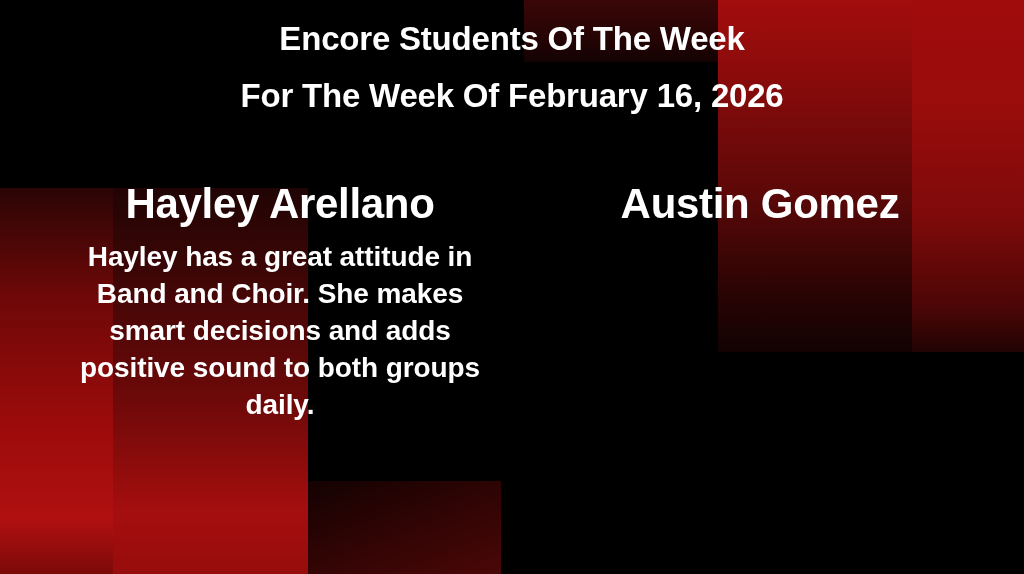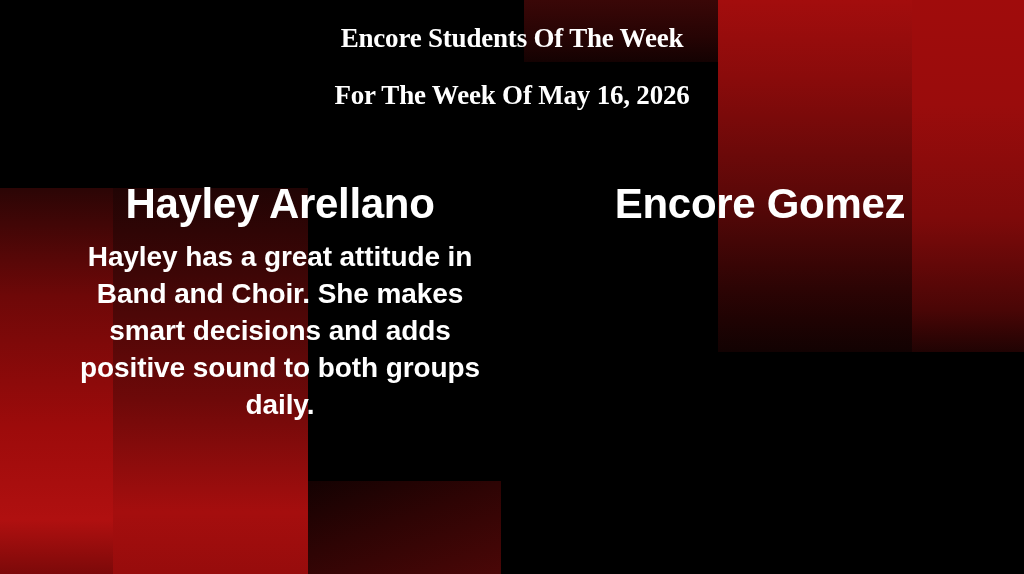--- a/index.html
+++ b/index.html
@@ -68,26 +68,25 @@
 
   #title-block {
     position: absolute;
     left: 0;
     top: 10px;
     width: 1024px;
     text-align: center;
     color: #ffffff;
   }
   .title-line {
-    font-size: 27px;
+    font-size: 33px;
     font-weight: 700;
     line-height: 57px;
     letter-spacing: -0.2px;
     white-space: nowrap;
-    font-family: Liberation Serif, serif;
   }
 
   #students {
     position: absolute;
     left: 0;
     top: 176px;
     width: 1024px;
     display: flex;
     flex-direction: row;
     align-items: flex-start;
@@ -128,30 +127,30 @@
     <div class="bg-block blk-mid-bottom"></div>
     <div class="bg-block blk-top-strip"></div>
     <div class="bg-block blk-mid-tall"></div>
     <div class="bg-block blk-right"></div>
   </div>
 
   <div id="content">
 
     <div id="title-block">
       <div class="title-line">Encore Students Of The Week</div>
-      <div class="title-line">For The Week Of May 16, 2026</div>
+      <div class="title-line">For The Week Of February 16, 2026</div>
     </div>
 
     <div id="students">
 
       <div class="student-card">
         <div class="student-name">Hayley Arellano</div>
         <div class="student-desc">Hayley has a great attitude in Band and Choir. She makes smart decisions and adds positive sound to both groups daily.</div>
       </div>
 
       <div class="student-card">
-        <div class="student-name">Encore Gomez</div>
+        <div class="student-name">Austin Gomez</div>
       </div>
 
     </div>
 
   </div>
 </div>
 
 </body></html>

